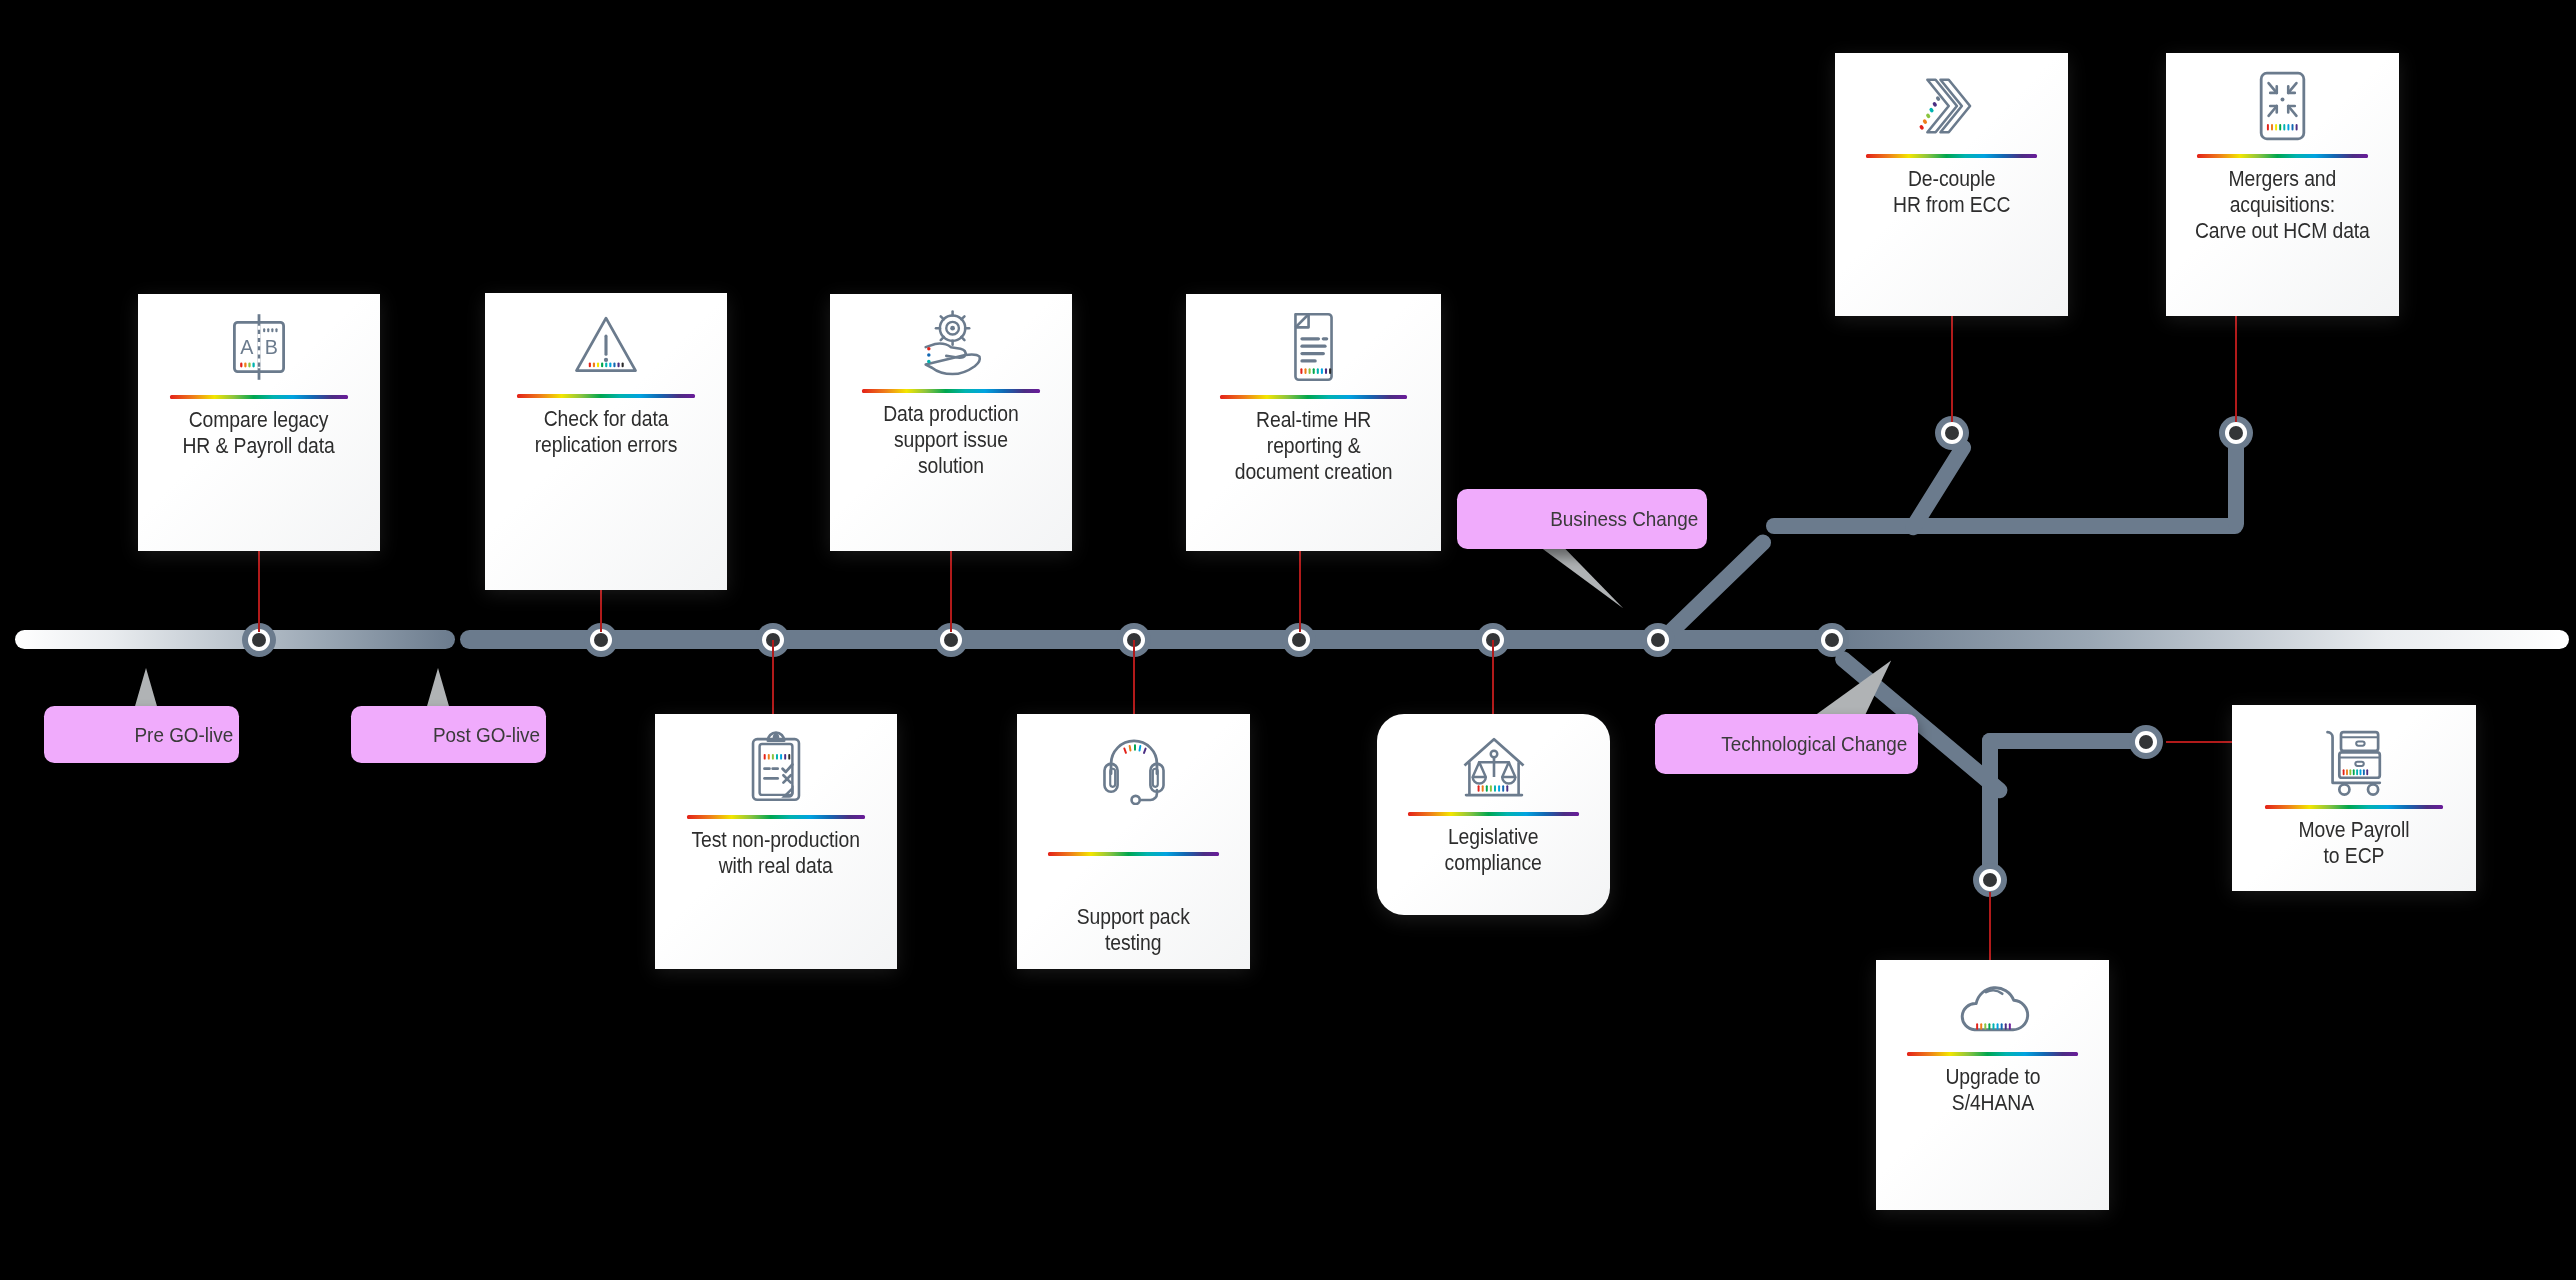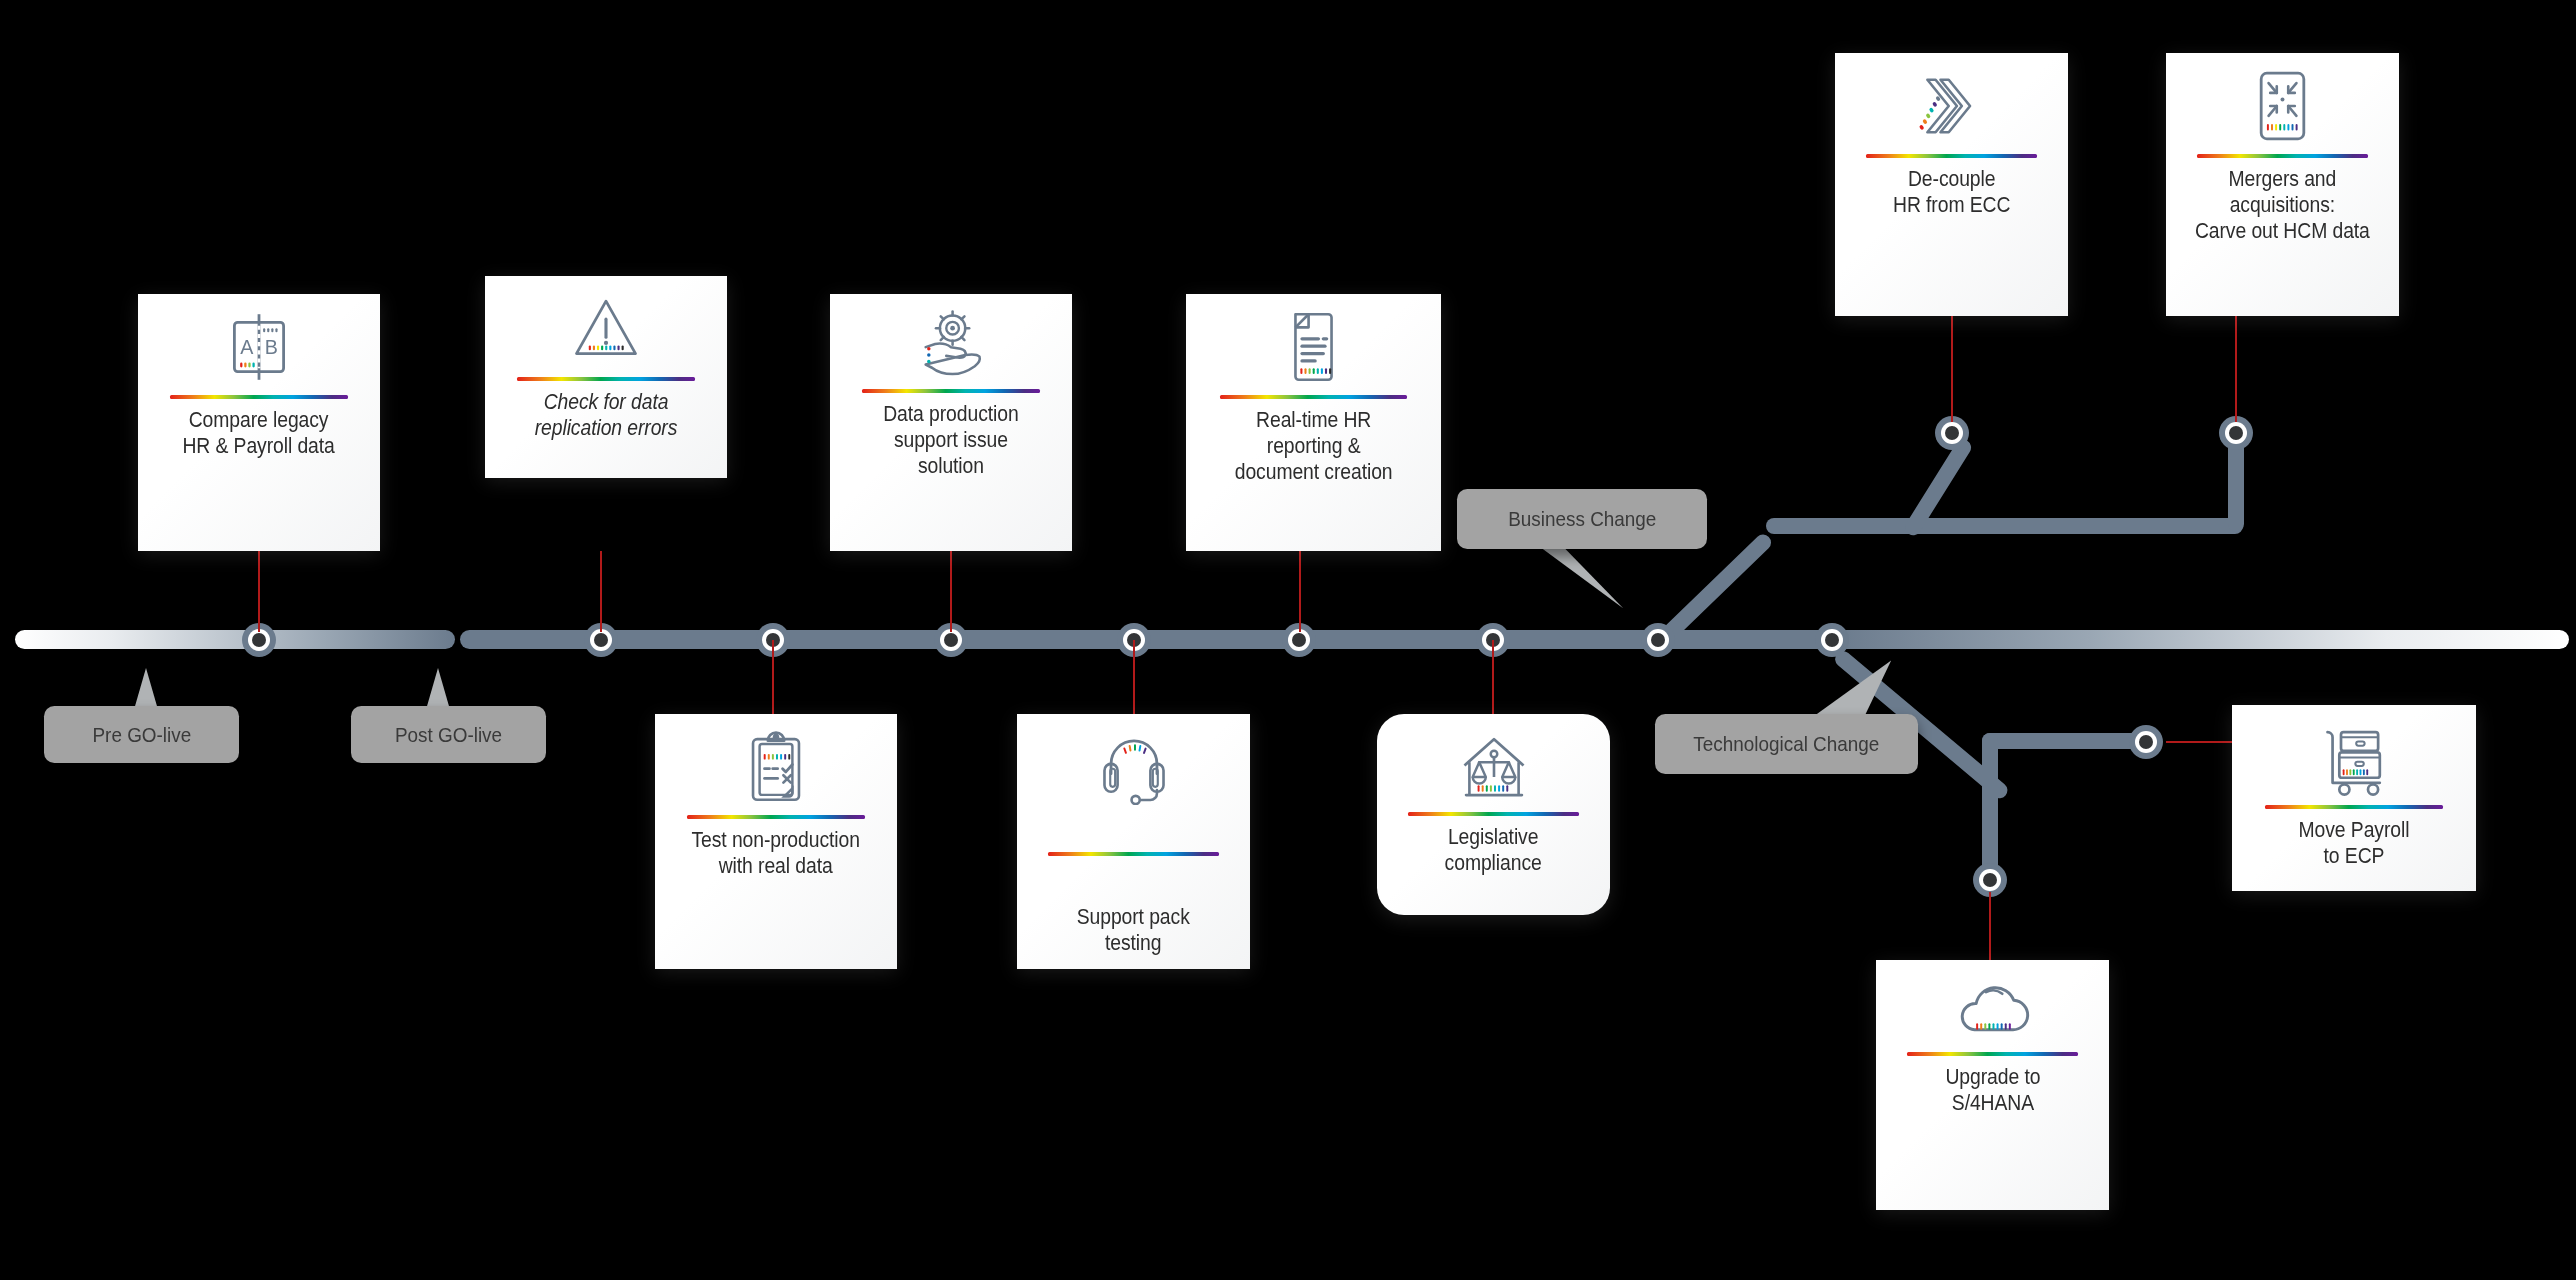--- a/index.html
+++ b/index.html
@@ -36,22 +36,22 @@
       #00a64f 47%,#00b3b0 58%,#00a3e0 69%,#1268b3 80%,#4b2e83 91%,#6a1b9a 100%);}
   .card .label{font-size:22px;line-height:1.16;color:#2d2d2d;text-align:center;
         font-family:"Liberation Sans", sans-serif;letter-spacing:-0.1px;
         font-stretch:condensed;transform:scaleX(0.88);transform-origin:center;}
 
   
   .stem{position:absolute;width:2.2px;background:#b11a1a;}
   .stem-h{position:absolute;height:2.2px;background:#b11a1a;}
 
   
-  .bubble{position:absolute;background:#a3a3a3;border-radius:10.3px;
-      display:flex;align-items:center;justify-content:center;
+  .bubble{position:absolute;background:#f0abfc;border-radius:10.3px;
+      display:flex;align-items:center;justify-content:flex-end;
       box-shadow:0 7.3px 13.2px rgba(0,0,0,0.45);}
   .bubble .btxt{font-size:21px;color:#3a3a3a;white-space:nowrap;
       transform:scaleX(0.9);transform-origin:center;}
   .bubble-wrap{position:absolute;}
 </style>
 </head>
 <body>
 
 <div id="stage">
 
@@ -164,21 +164,21 @@
         </g>
       </svg>
     </div>
     <div class="rainbow"></div>
     <div class="label">
       <div>Compare legacy</div>
         <div>HR &amp; Payroll data</div>
     </div>
   </div>
 
-  <div class="card" style="left:485px;top:276px;width:242px;height:202px;font-style:italic;">
+  <div class="card" style="left:485px;top:293px;width:242px;height:297px;">
     <div class="ico">
       <svg width="82" height="82" viewBox="0 0 100 100">
         <path d="M50 16 L86 80 L14 80 Z" fill="none" stroke="#6b7b8d" stroke-width="3.4" stroke-linejoin="round"></path>
         <line x1="50" y1="38" x2="50" y2="60" stroke="#6b7b8d" stroke-width="3.8" stroke-linecap="round"></line>
         <circle cx="50" cy="67" r="2.6" fill="#6b7b8d"></circle>
         <g>
           <rect x="29" y="70" width="2.6" height="6" rx="1.3" fill="#e32219"></rect>
           <rect x="34" y="70" width="2.6" height="6" rx="1.3" fill="#ef7d1a"></rect>
           <rect x="39" y="70" width="2.6" height="6" rx="1.3" fill="#f3e600"></rect>
           <rect x="44" y="70" width="2.6" height="6" rx="1.3" fill="#00a64f"></rect>

